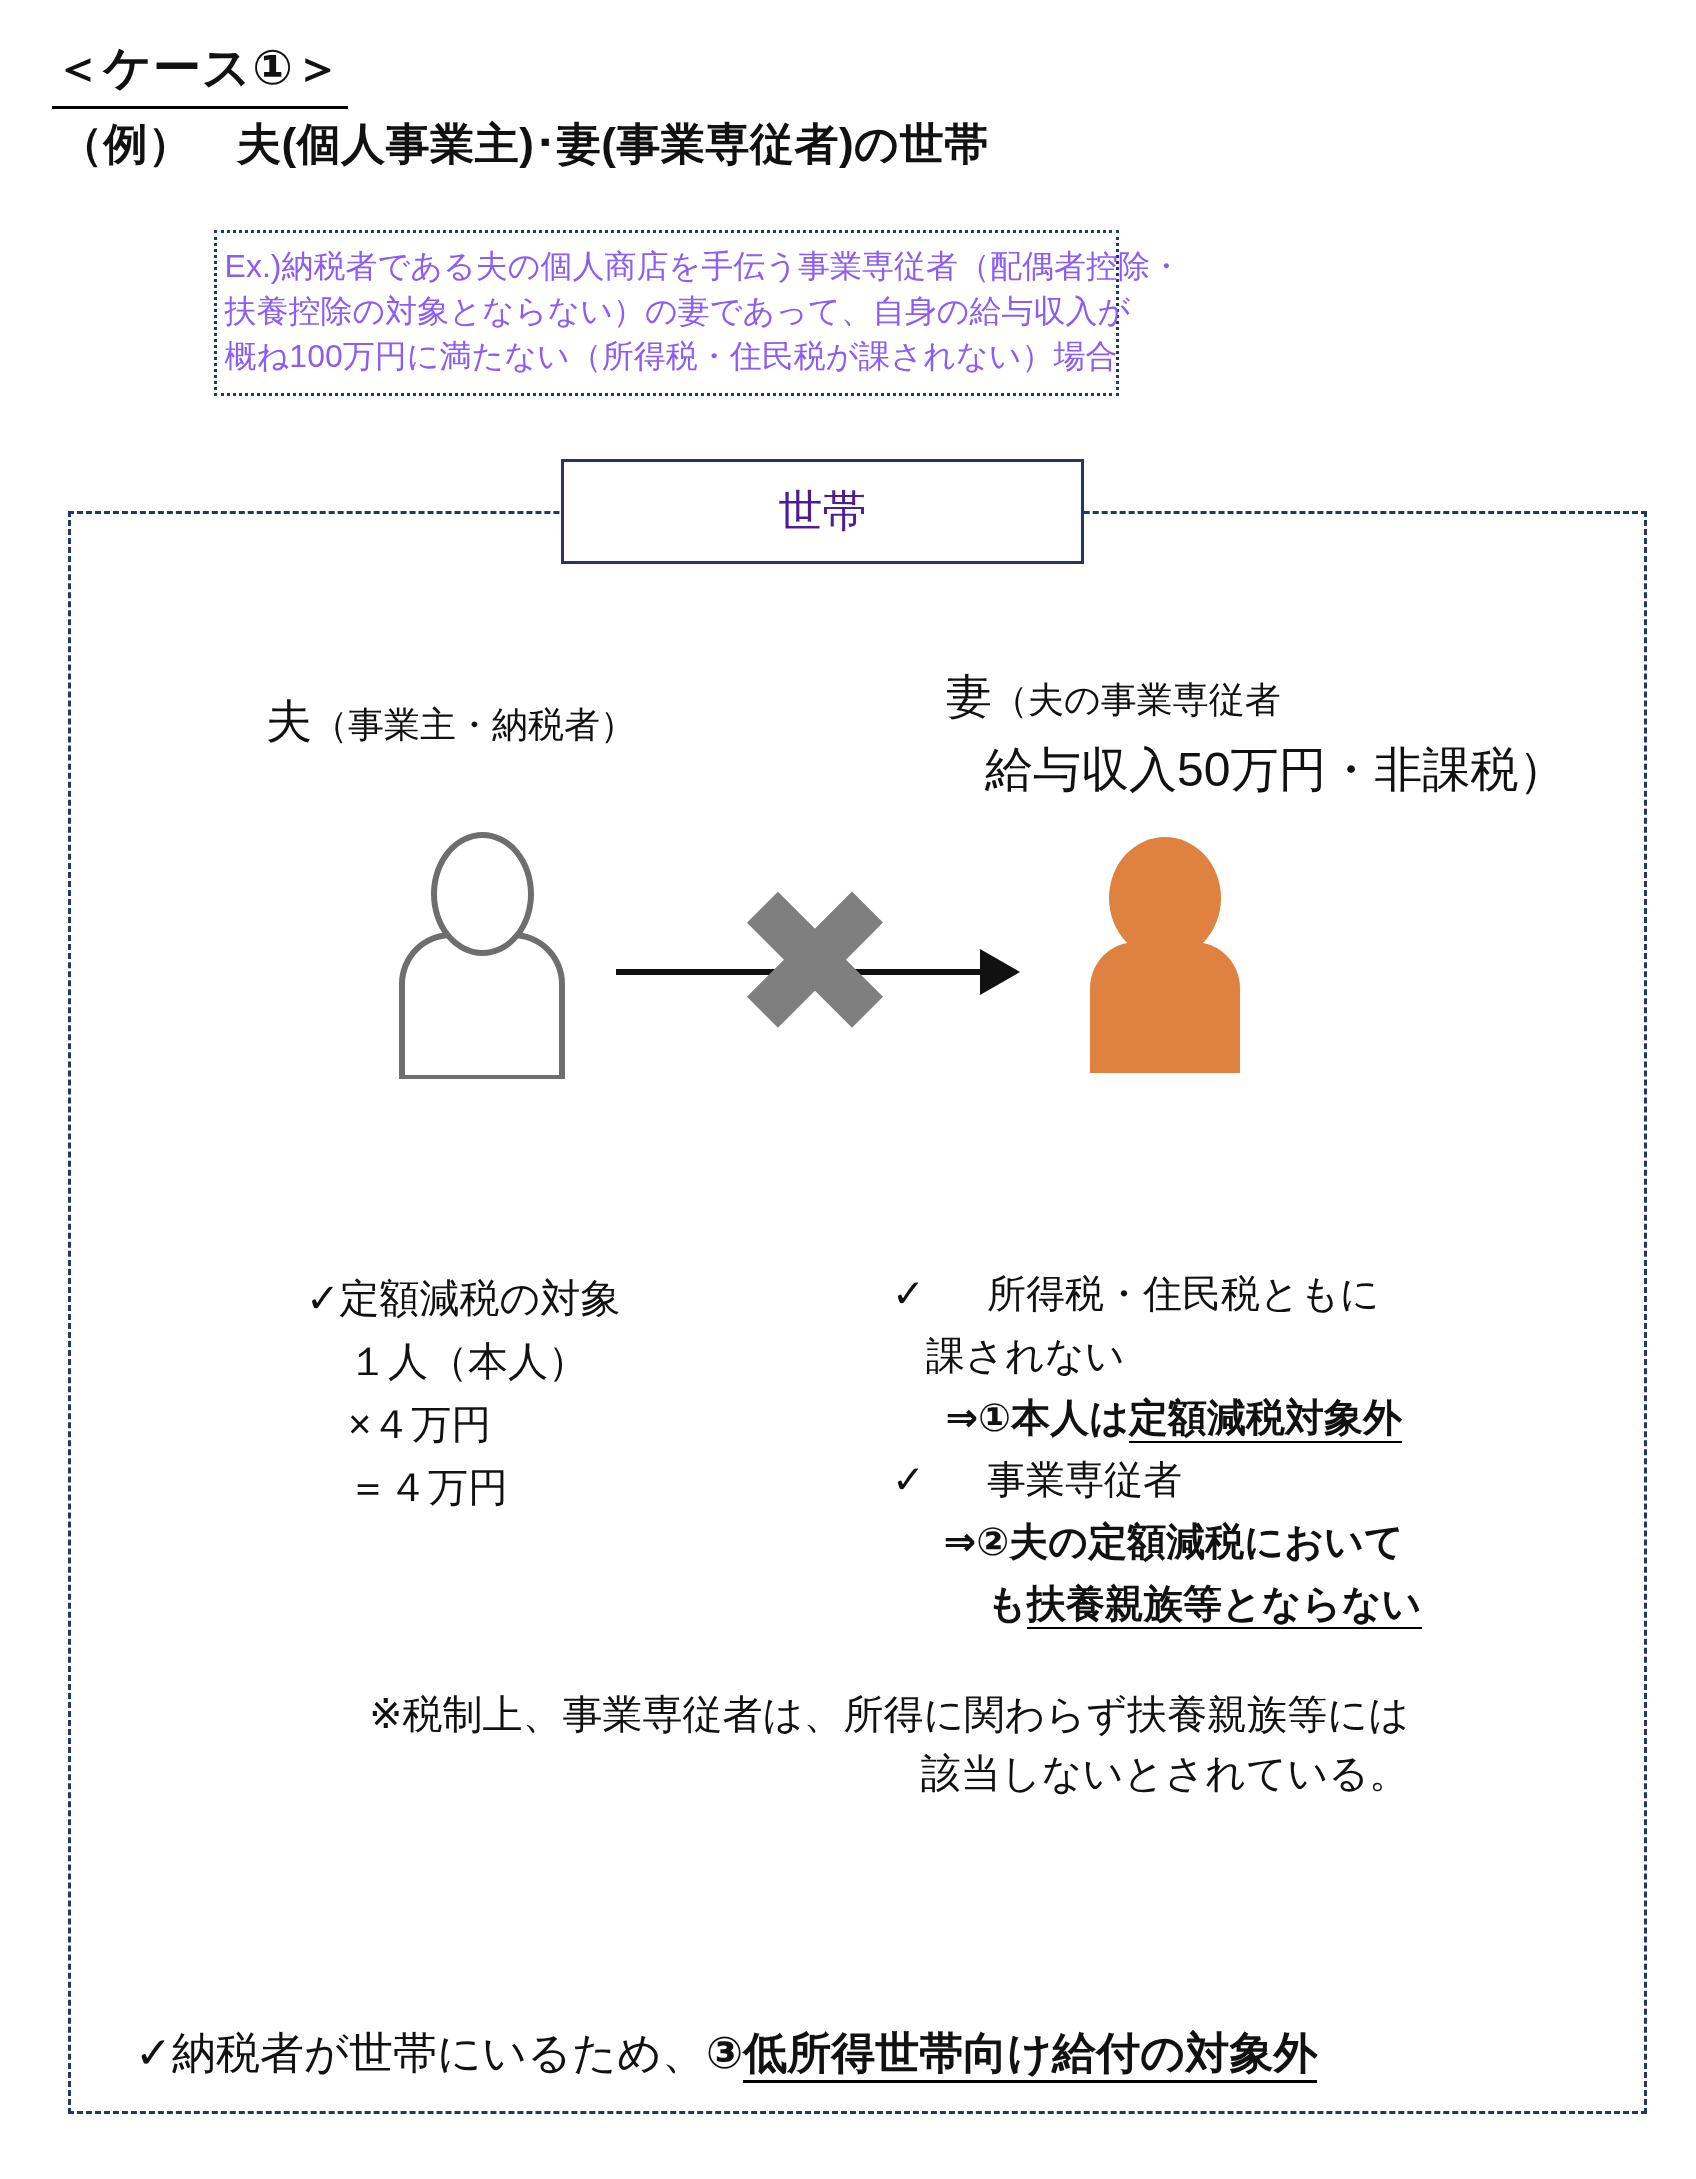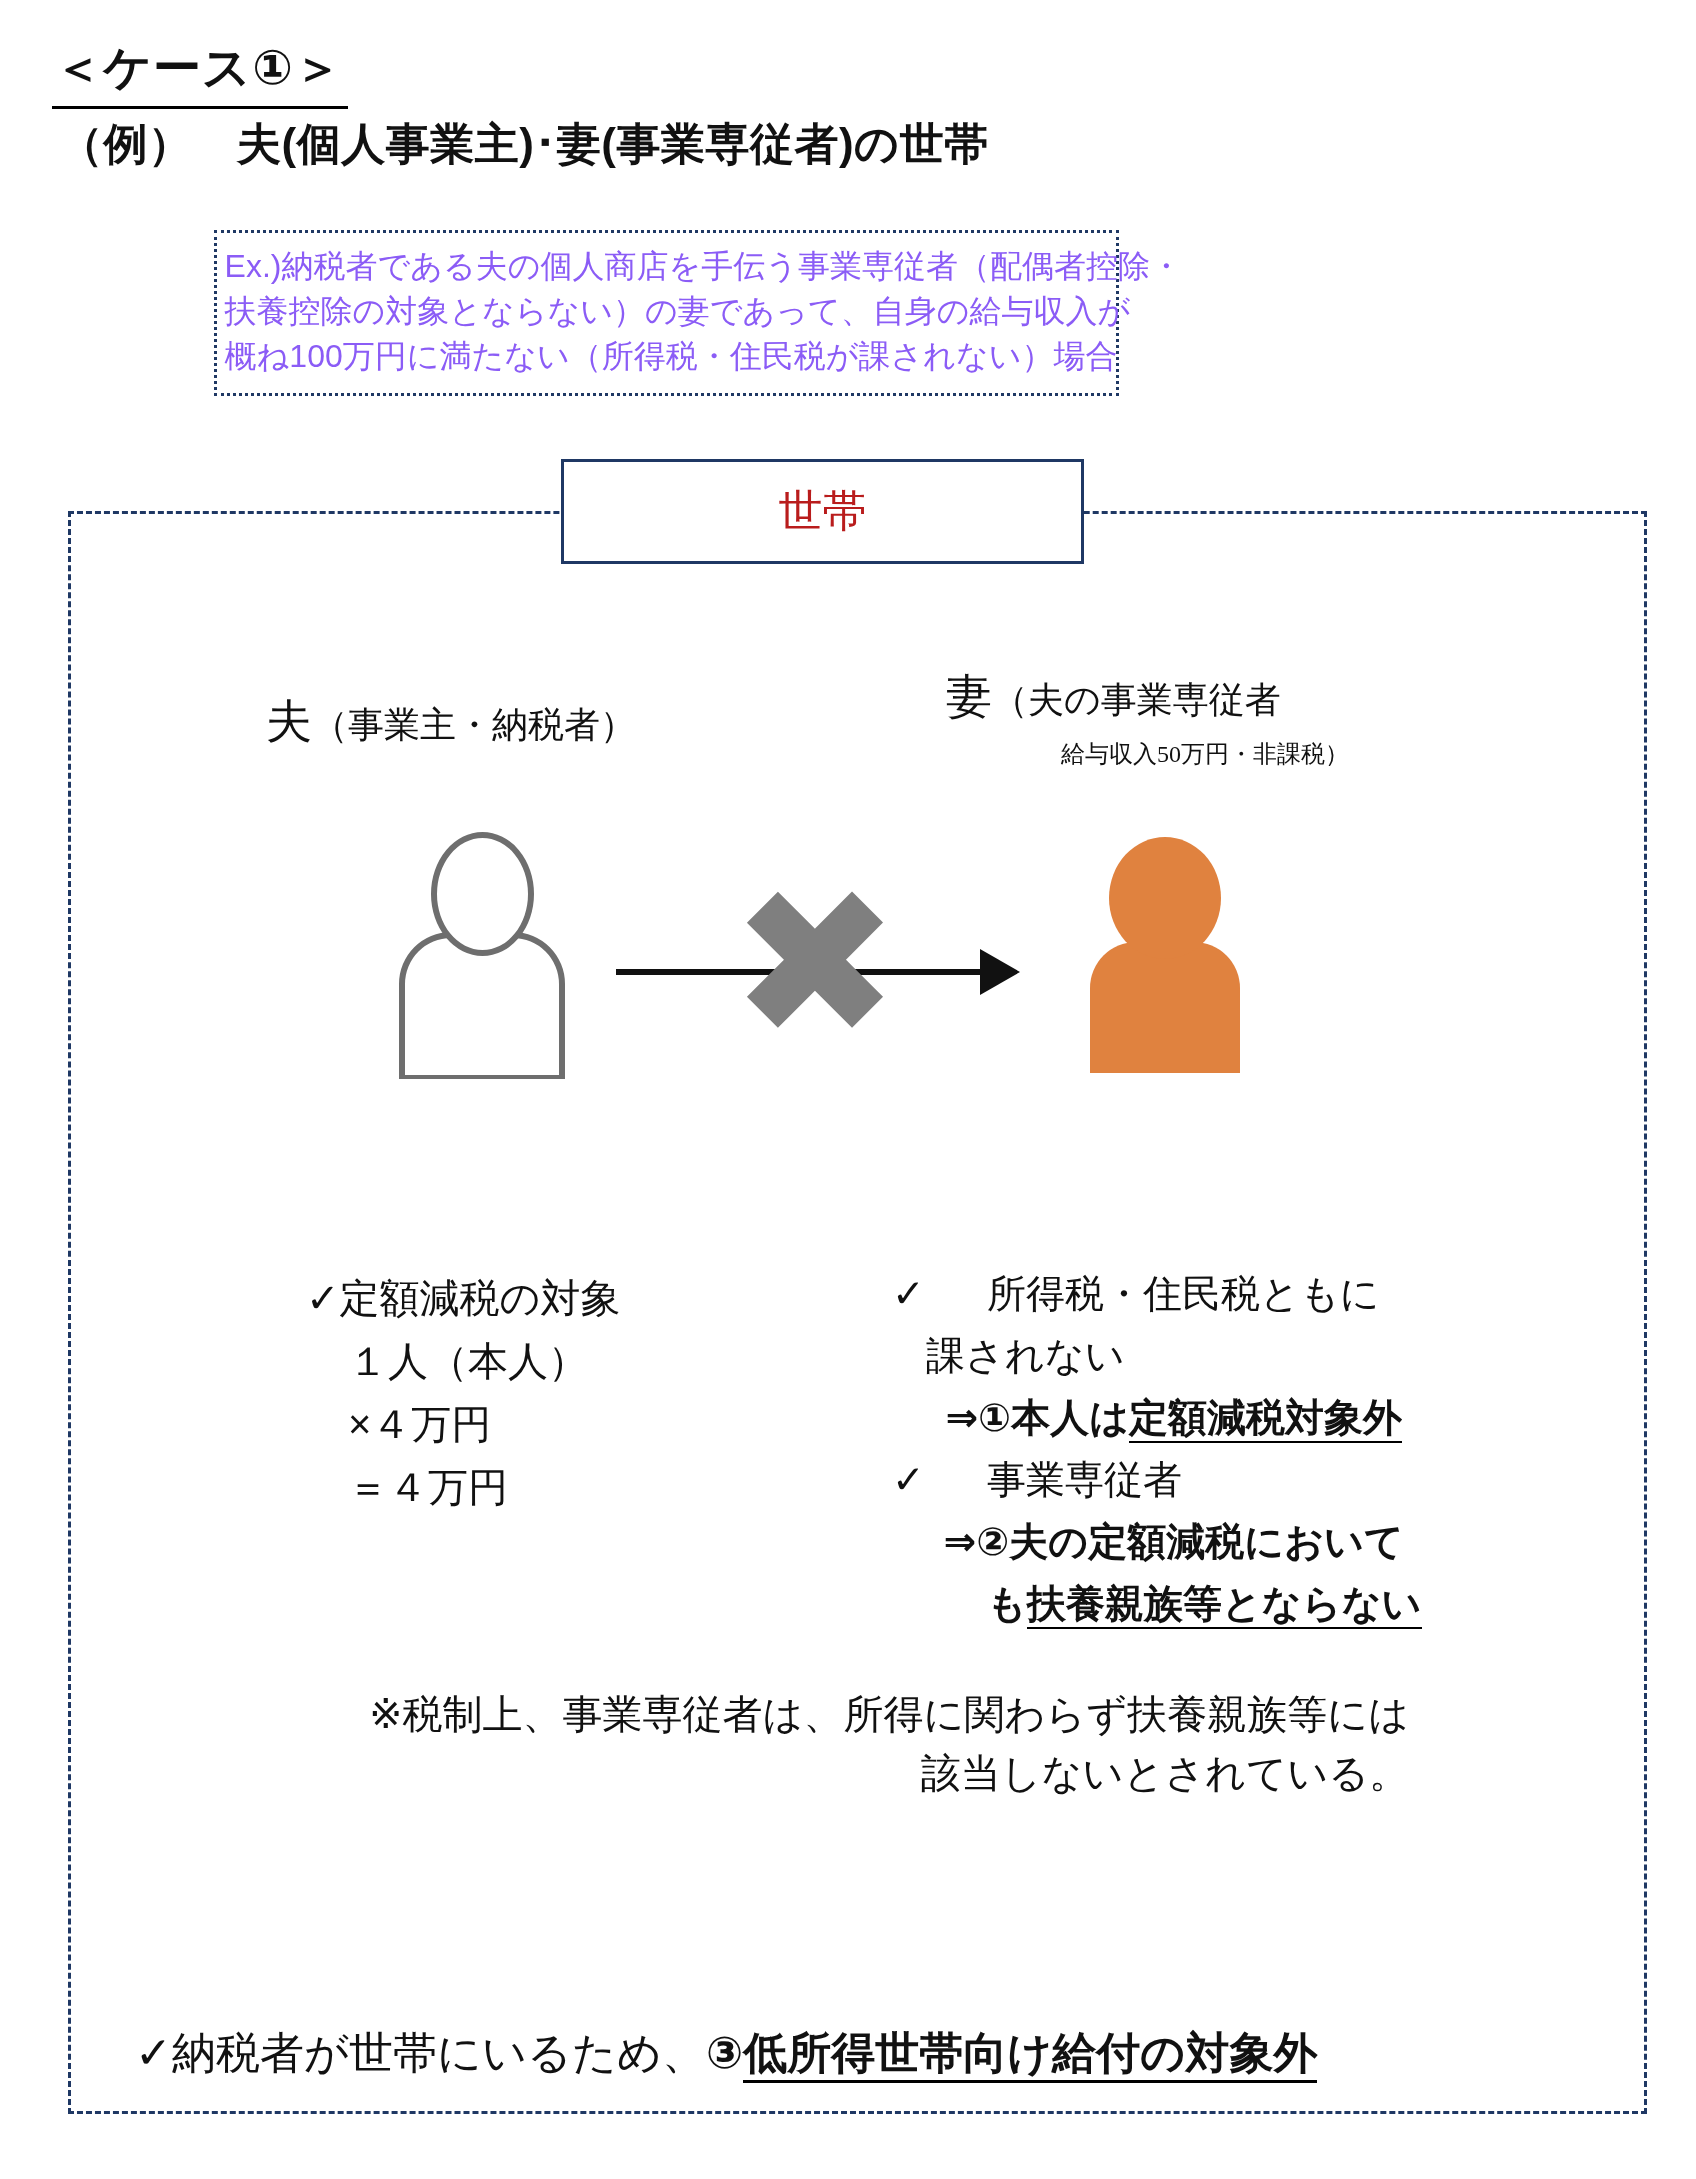--- a/index.html
+++ b/index.html
@@ -16,28 +16,28 @@
   .example-box { position:absolute; left:214px; top:230px; width:905px;
                  border:3.8px dotted #1F3864; padding:11.4px 7.6px 13.3px 7.6px; text-align:center; }
   .example-box .ex-line { font-size:32px; line-height:45px; color:#8b5cf6; white-space:nowrap; }
 
   
   .main-box  { position:absolute; left:68px; top:511px; width:1579px; height:1603px;
                border:3.8px dashed #1F3864; background:transparent; }
   .setai-box { position:absolute; left:561px; top:459px; width:523px; height:105px;
                border:3.8px solid #1F3864; background:#fff; z-index:3;
                display:flex; align-items:center; justify-content:center;
-               font-size:44px; color:#b91c1c; }
+               font-size:44px; color:#4c1d95; }
 
   
   .husband-label { position:absolute; left:266px; top:691px; white-space:nowrap; }
   .wife-label    { position:absolute; left:946px; top:666px; white-space:nowrap; }
   .p-name { font-size:46px; }
   .p-desc { font-size:36px; }
-  .wife-label .desc2 { display:block; margin-left:115px; font-size:24px; margin-top:9.5px;font-family:Liberation Serif, serif; }
+  .wife-label .desc2 { display:block; margin-left:39px; font-size:48px; margin-top:9.5px; }
 
   
   .person { position:absolute; }
   .person .head { margin:0 auto; position:relative; z-index:2; }
   .person .body { position:relative; z-index:1; }
   .person-outline { left:399px; top:832px; width:166px; }
   .person-outline .head { width:103px; height:124px; border-radius:50%;
                           background:#fff; border:6.7px solid #6E6E6E; }
   .person-outline .body { width:166px; height:147px; margin-top:-24px;
                           background:#fff; border:6.7px solid #6E6E6E;

